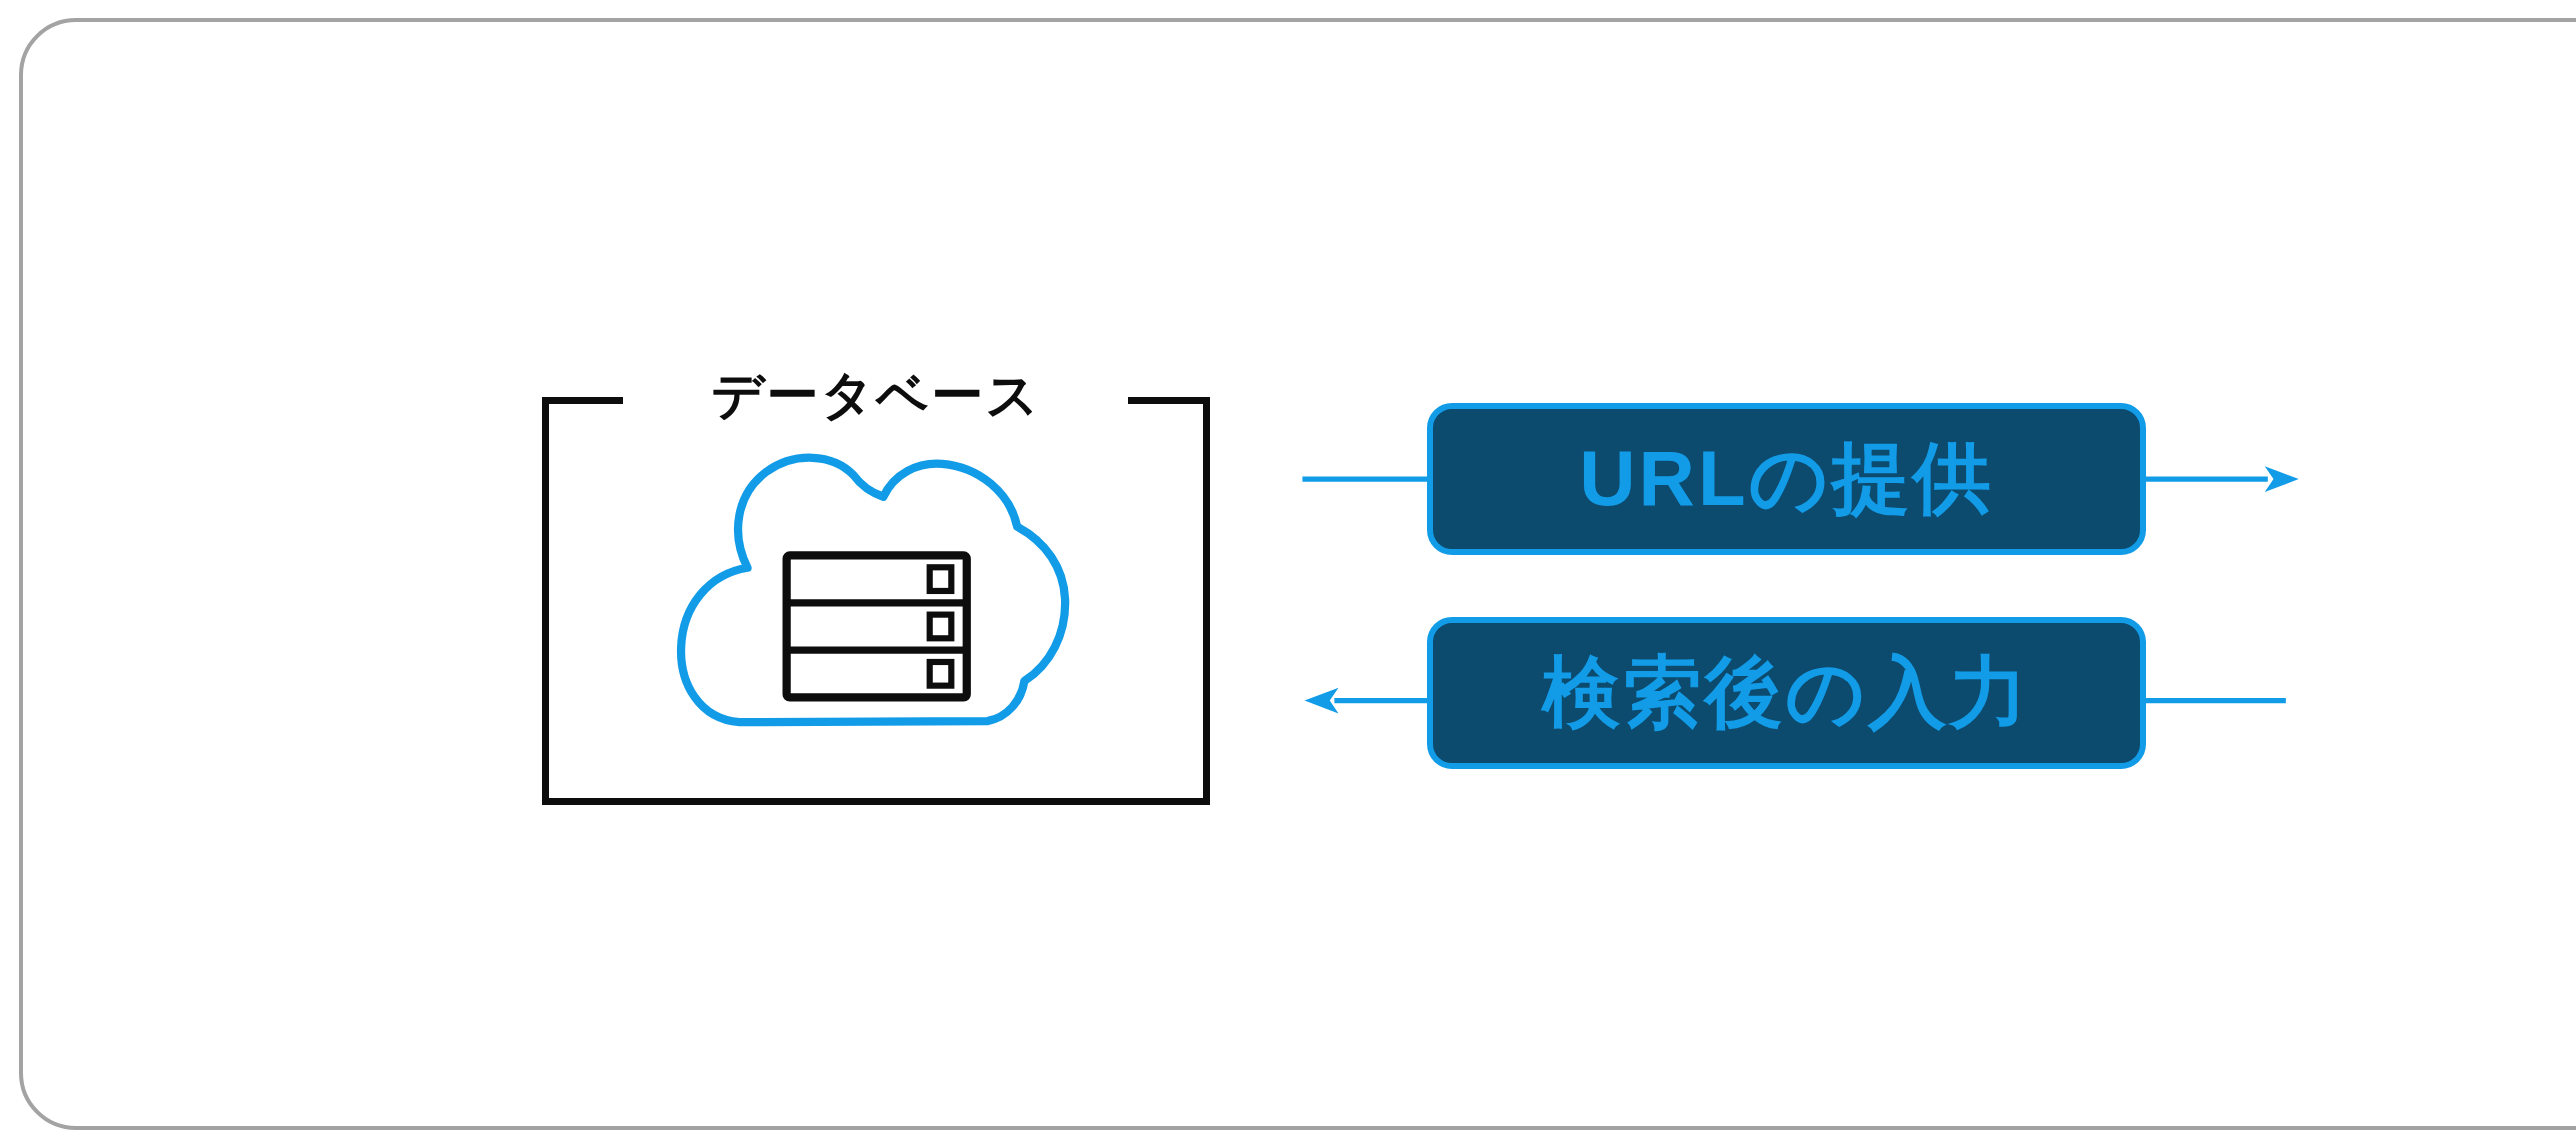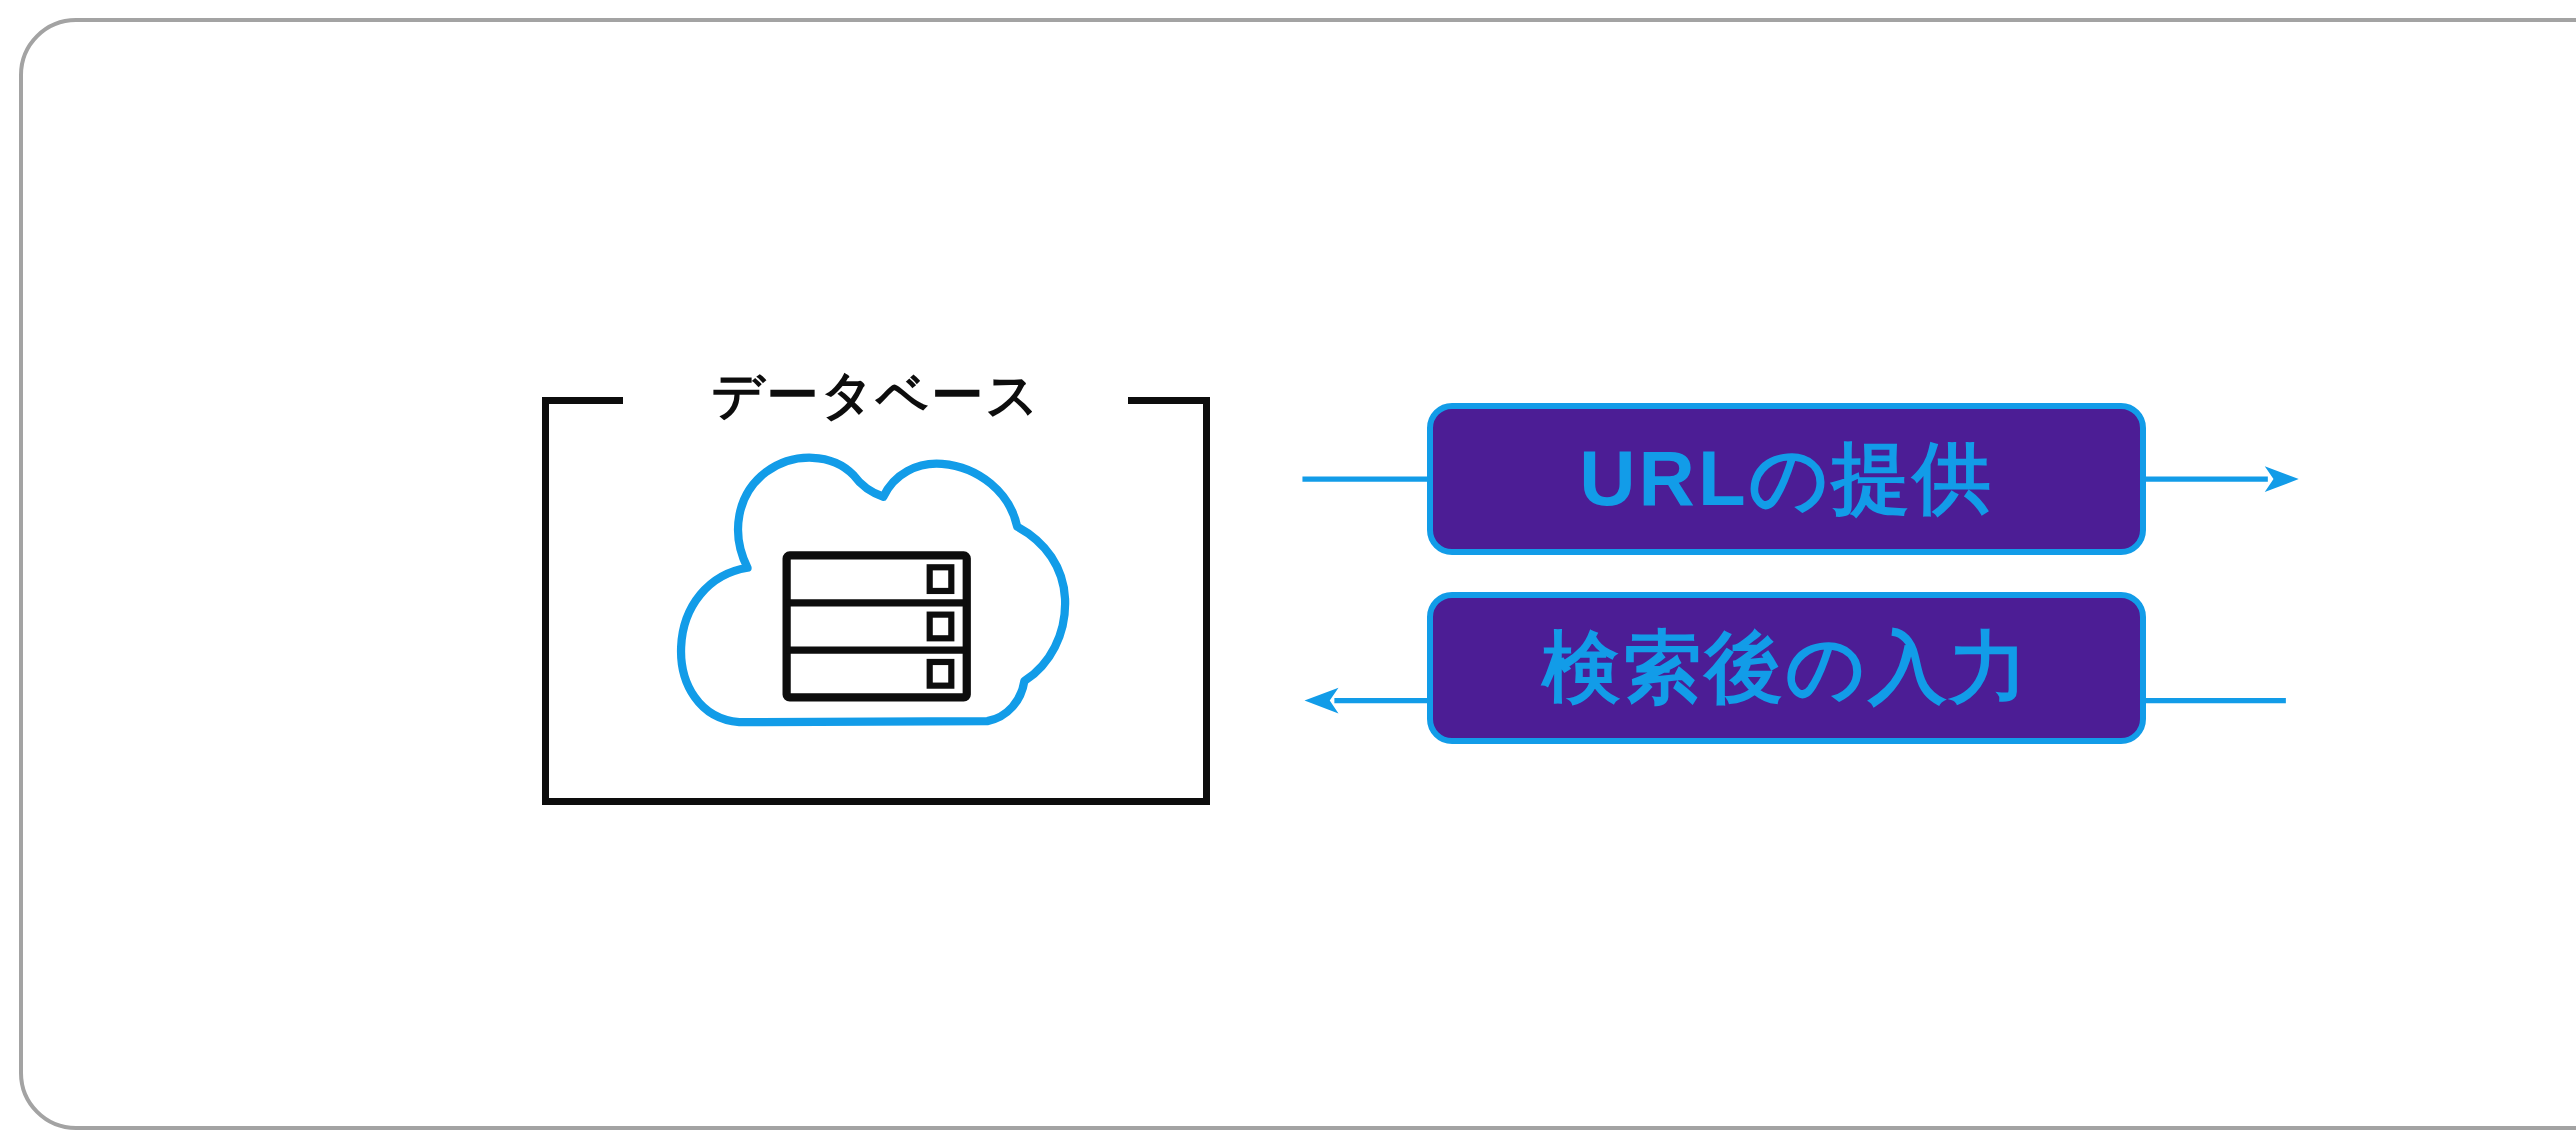--- a/index.html
+++ b/index.html
@@ -30,27 +30,27 @@
   }
   .db-top-seg{height:7.2px;background:var(--ink);top:397px;}
   .db-title{
     left:542px;top:354px;width:668px;height:82px;line-height:82px;
     text-align:center;font-size:52px;font-weight:bold;color:var(--ink);
     letter-spacing:2.1px;white-space:nowrap;
   }
   
   .flow-box{
     width:719px;height:152px;box-sizing:border-box;left:1427px;
-    border:6.2px solid var(--accent);border-radius:25px;background:#4c1d95;
+    border:6.2px solid var(--accent);border-radius:25px;background:#0c4a6e;
     display:flex;align-items:center;justify-content:center;
     font-size:78px;font-weight:bold;color:var(--accent);
     letter-spacing:3.1px;white-space:nowrap;
   }
   .flow-box.url{top:403px;}
-  .flow-box.search{top:592px;}
+  .flow-box.search{top:617px;}
   svg{display:block;}
 </style>
 </head>
 <body>
 
 <div class="abs card"></div>
 
 <div class="abs db-box"></div>
 <div class="abs db-top-seg" style="left:542px;width:81px;"></div>
 <div class="abs db-top-seg" style="left:1128px;width:81px;"></div>

